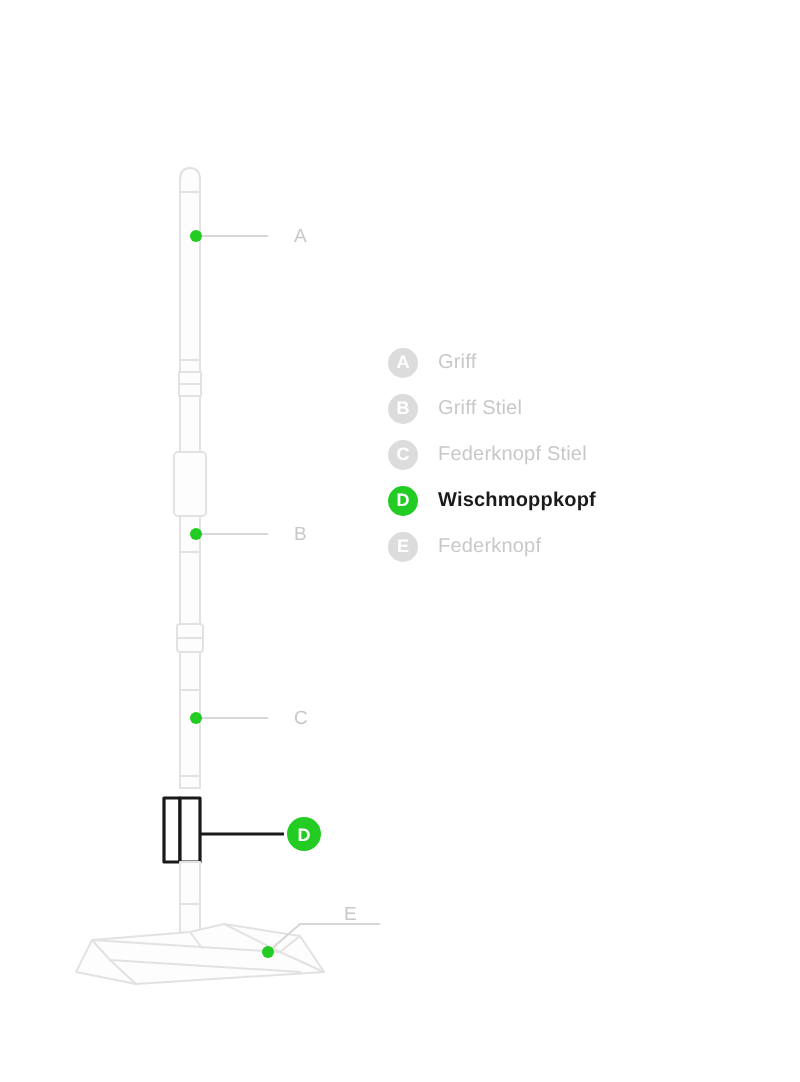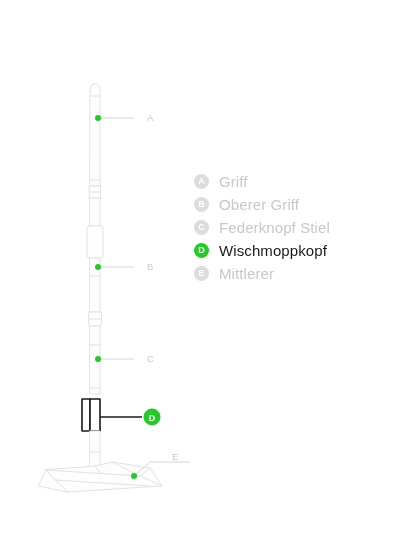--- a/index.html
+++ b/index.html
@@ -50,28 +50,28 @@
     color: #ffffff;
     background: #dcdcdc;
     flex: 0 0 auto;
     line-height: 1;
   }
   .legend-badge.active {
     background: #22cc22;
   }
   .legend-label {
     margin-left: 10px;
-    font-size: 15px;
+    font-size: 10px;
     color: #c8c8c8;
     letter-spacing: 0.1px;
     white-space: nowrap;
   }
   .legend-row.active .legend-label {
     color: #1a1a1a;
-    font-weight: normal;
+    font-weight: bold;
   }
 </style>
 </head>
 <body>
 
 <div id="stage">
 
   <svg class="diagram" viewBox="0 0 400 541">
 
     <g fill="none" stroke="#e2e2e2" stroke-width="1" stroke-linejoin="round" stroke-linecap="round">
@@ -166,32 +166,32 @@
 
   <div class="legend">
 
     <div class="legend-row">
       <span class="legend-badge">A</span>
       <span class="legend-label">Griff</span>
     </div>
 
     <div class="legend-row">
       <span class="legend-badge">B</span>
-      <span class="legend-label">Oberer Griff</span>
+      <span class="legend-label">Griff Stiel</span>
     </div>
 
     <div class="legend-row">
       <span class="legend-badge">C</span>
       <span class="legend-label">Federknopf Stiel</span>
     </div>
 
     <div class="legend-row active">
       <span class="legend-badge active">D</span>
       <span class="legend-label">Wischmoppkopf</span>
     </div>
 
     <div class="legend-row">
       <span class="legend-badge">E</span>
-      <span class="legend-label">Mittlerer</span>
+      <span class="legend-label">Federknopf</span>
     </div>
   </div>
 
 </div>
 
 </body></html>

